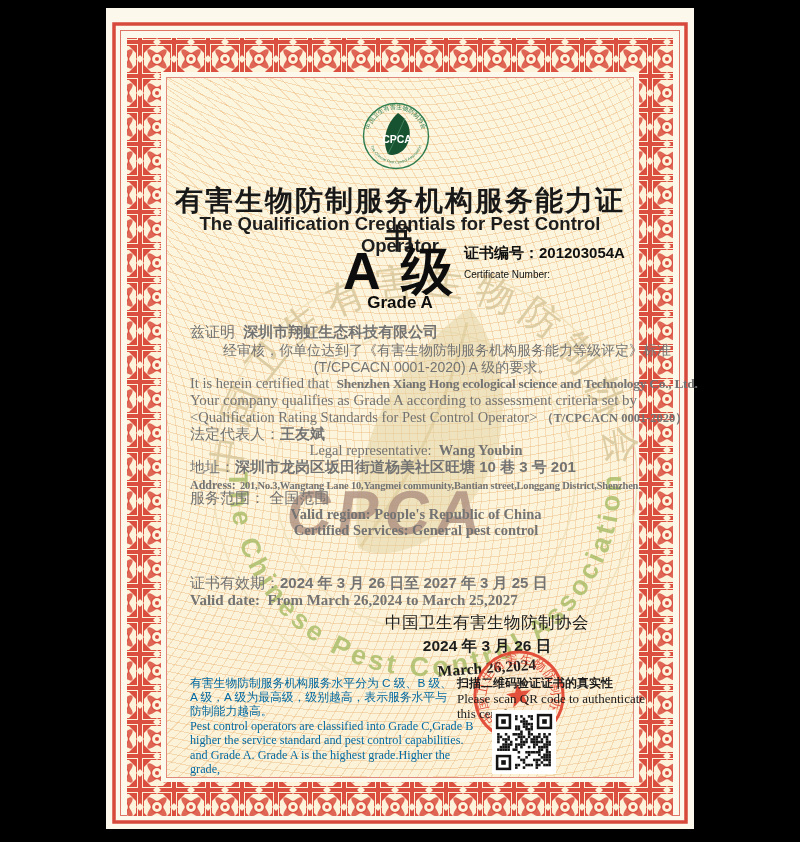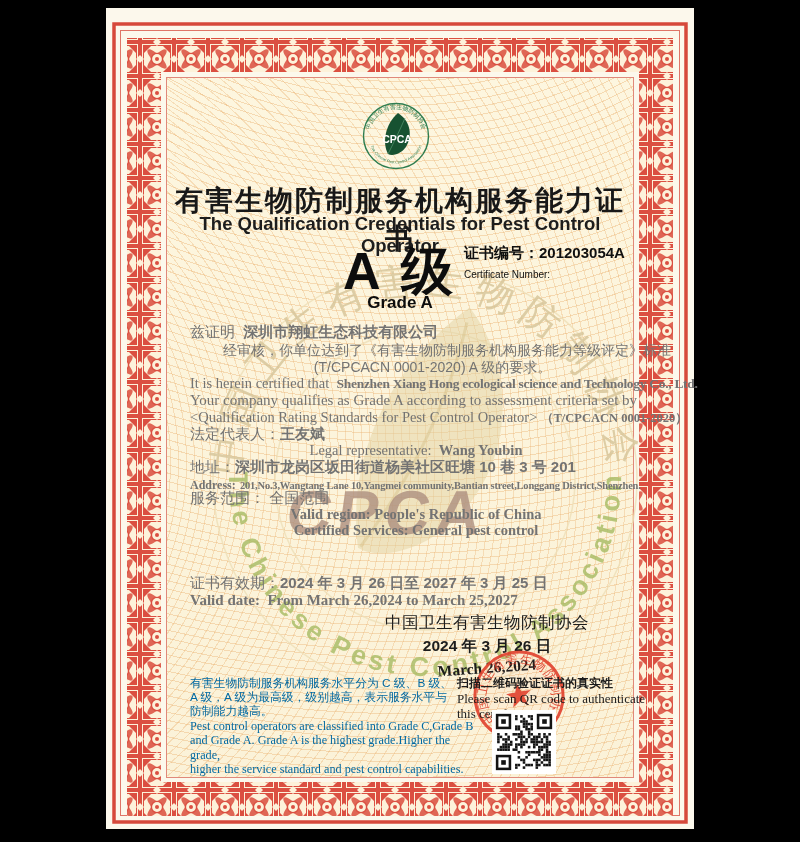--- a/index.html
+++ b/index.html
@@ -193,22 +193,22 @@
           </g>
         <path fill="#e03b28" d="M0,-13 L3.1,-4.2 L12.4,-4 L5,1.6 L7.7,10.5 L0,5.2 L-7.7,10.5 L-5,1.6 L-12.4,-4 L-3.1,-4.2 Z"></path>
       </g>
     </svg>
 
     <div class="foot-left">
       <div class="zh cjk">有害生物防制服务机构服务水平分为 C 级、B 级、</div>
       <div class="zh cjk">A 级，A 级为最高级，级别越高，表示服务水平与</div>
       <div class="zh cjk">防制能力越高。</div>
       <div class="en serif">Pest control operators are classified into Grade C,Grade B</div>
+      <div class="en serif">higher the service standard and pest control capabilities.</div>
       <div class="en serif">and Grade A. Grade A is the highest grade.Higher the grade,</div>
-      <div class="en serif">higher the service standard and pest control capabilities.</div>
     </div>
 
     <div class="foot-right">
       <div class="zh cjk">扫描二维码验证证书的真实性</div>
       <div class="en serif">Please scan QR code to authenticate</div>
       <div class="en serif">this certificate</div>
     </div>
 
     <svg class="qr" viewBox="0 0 25 25" id="qr-svg">
         <rect x="9" y="2" width="1" height="1" fill="#141414"></rect>

